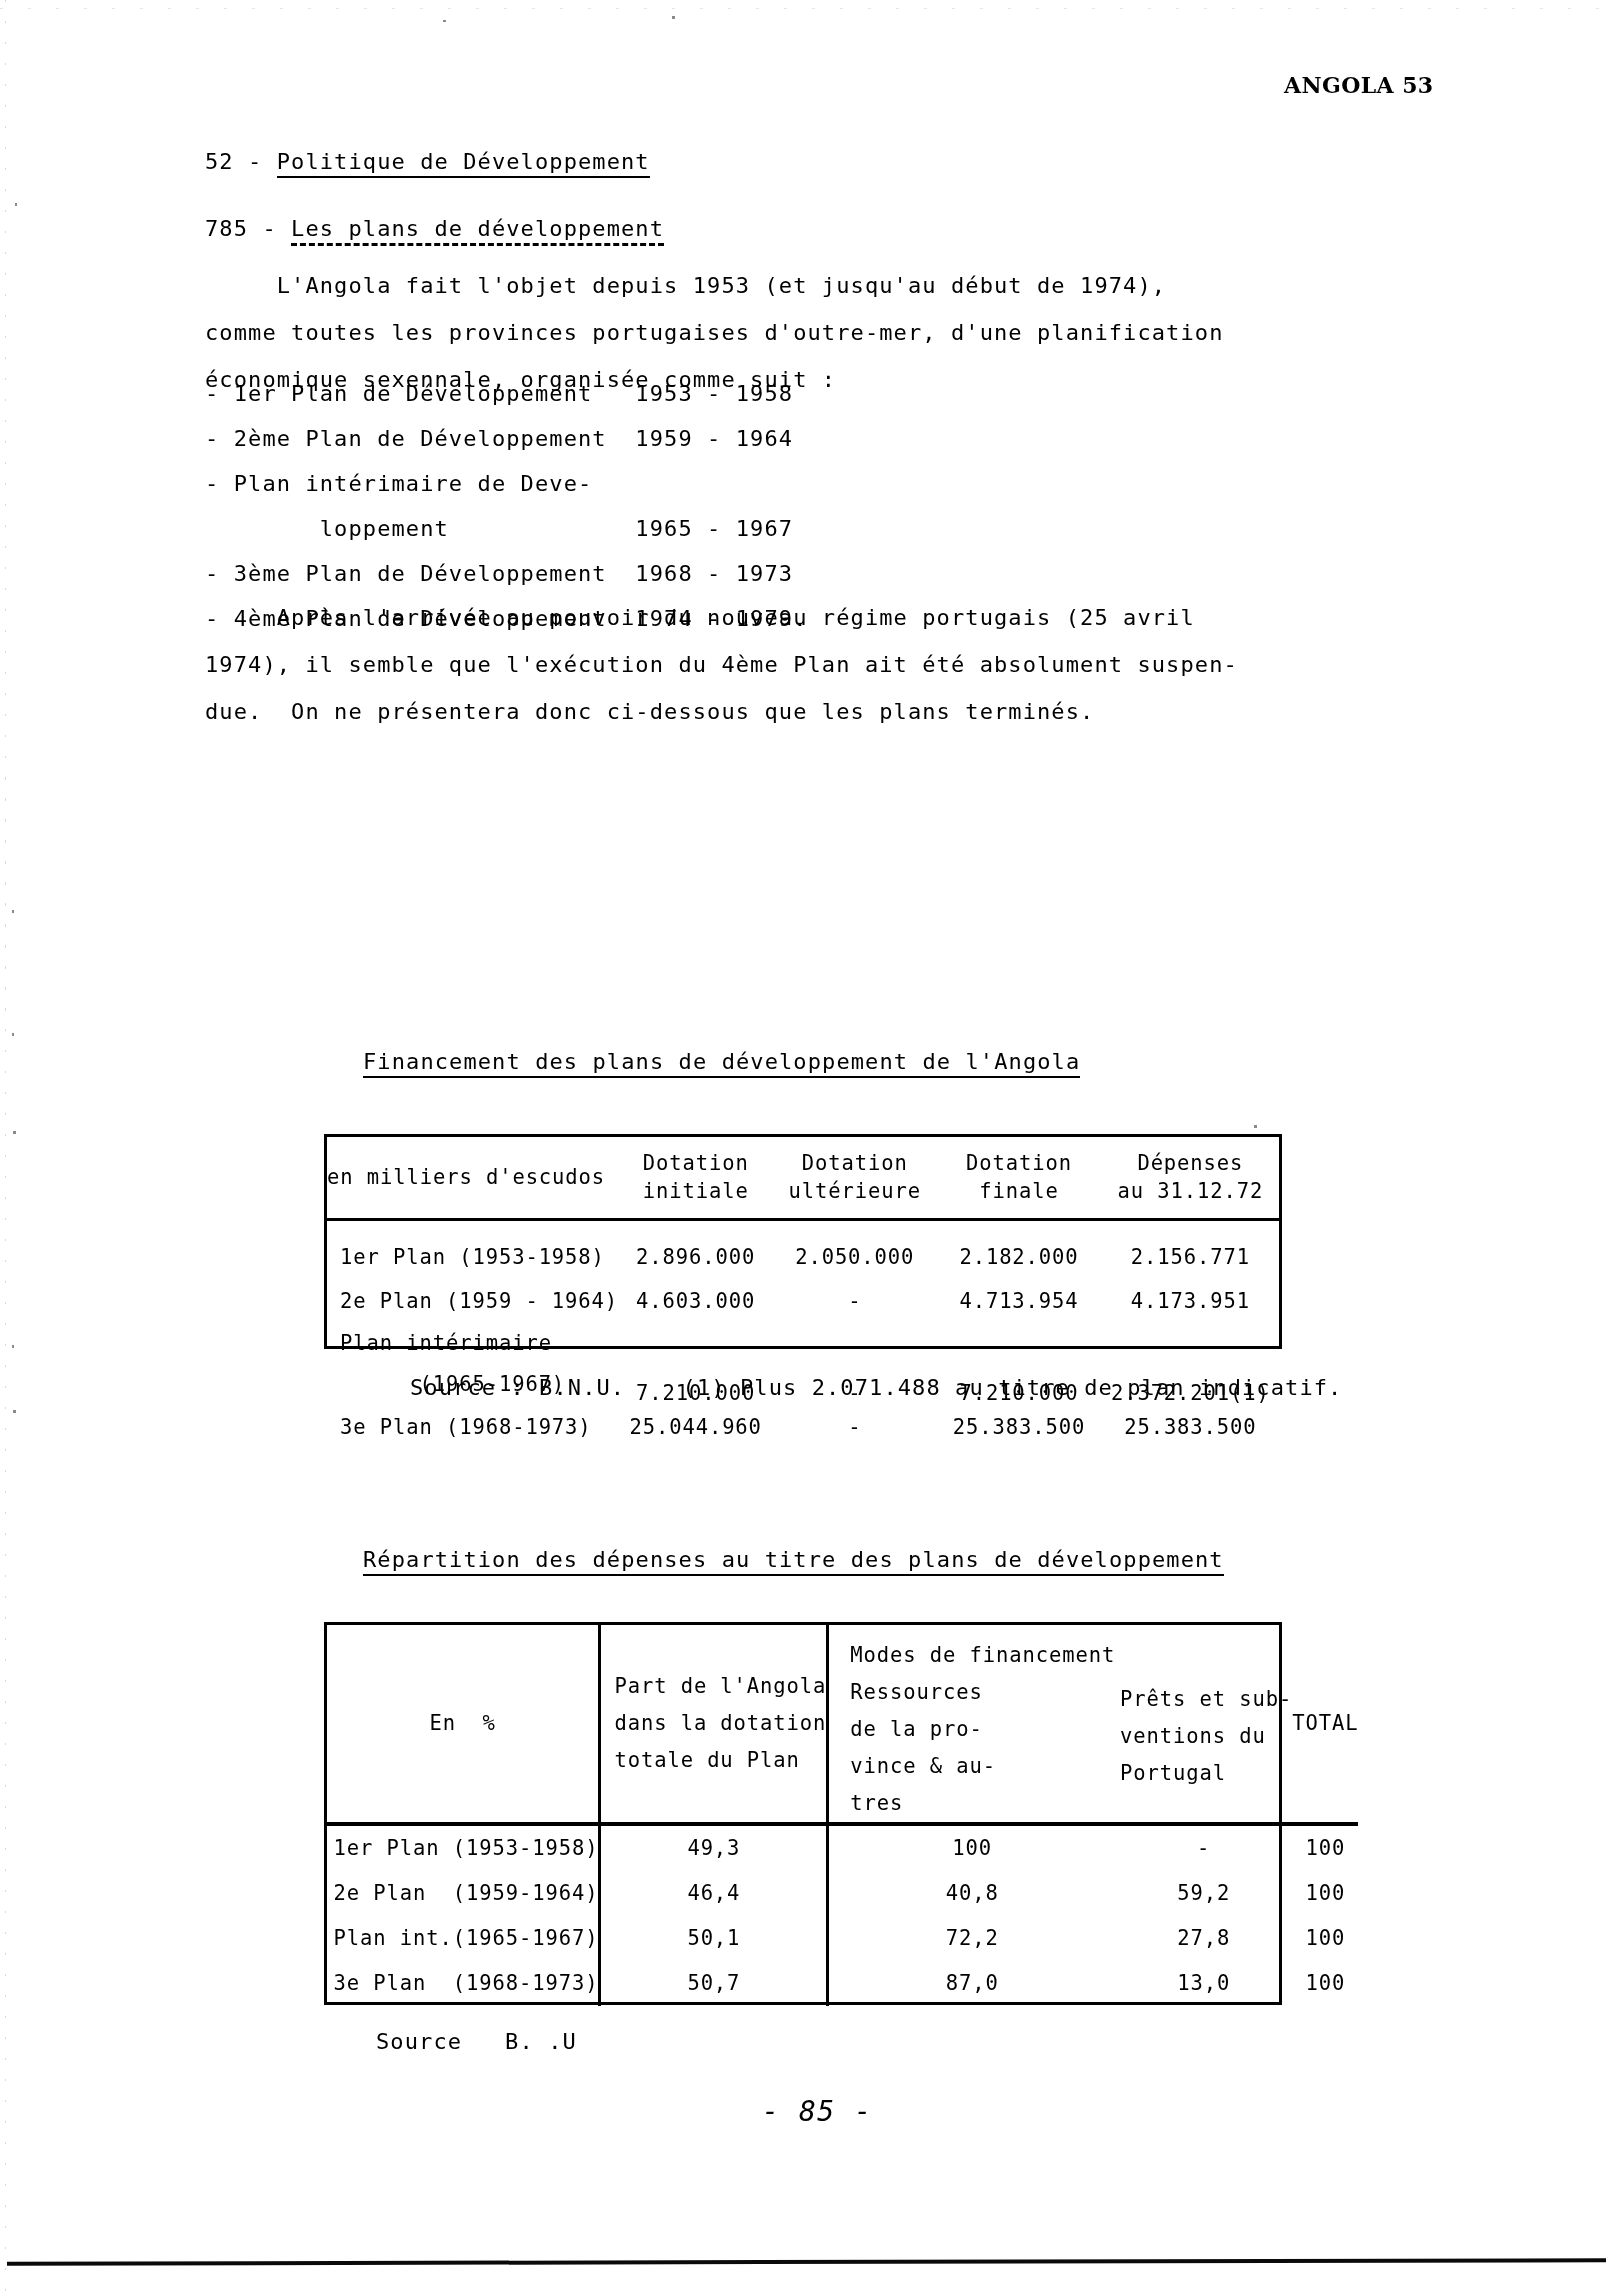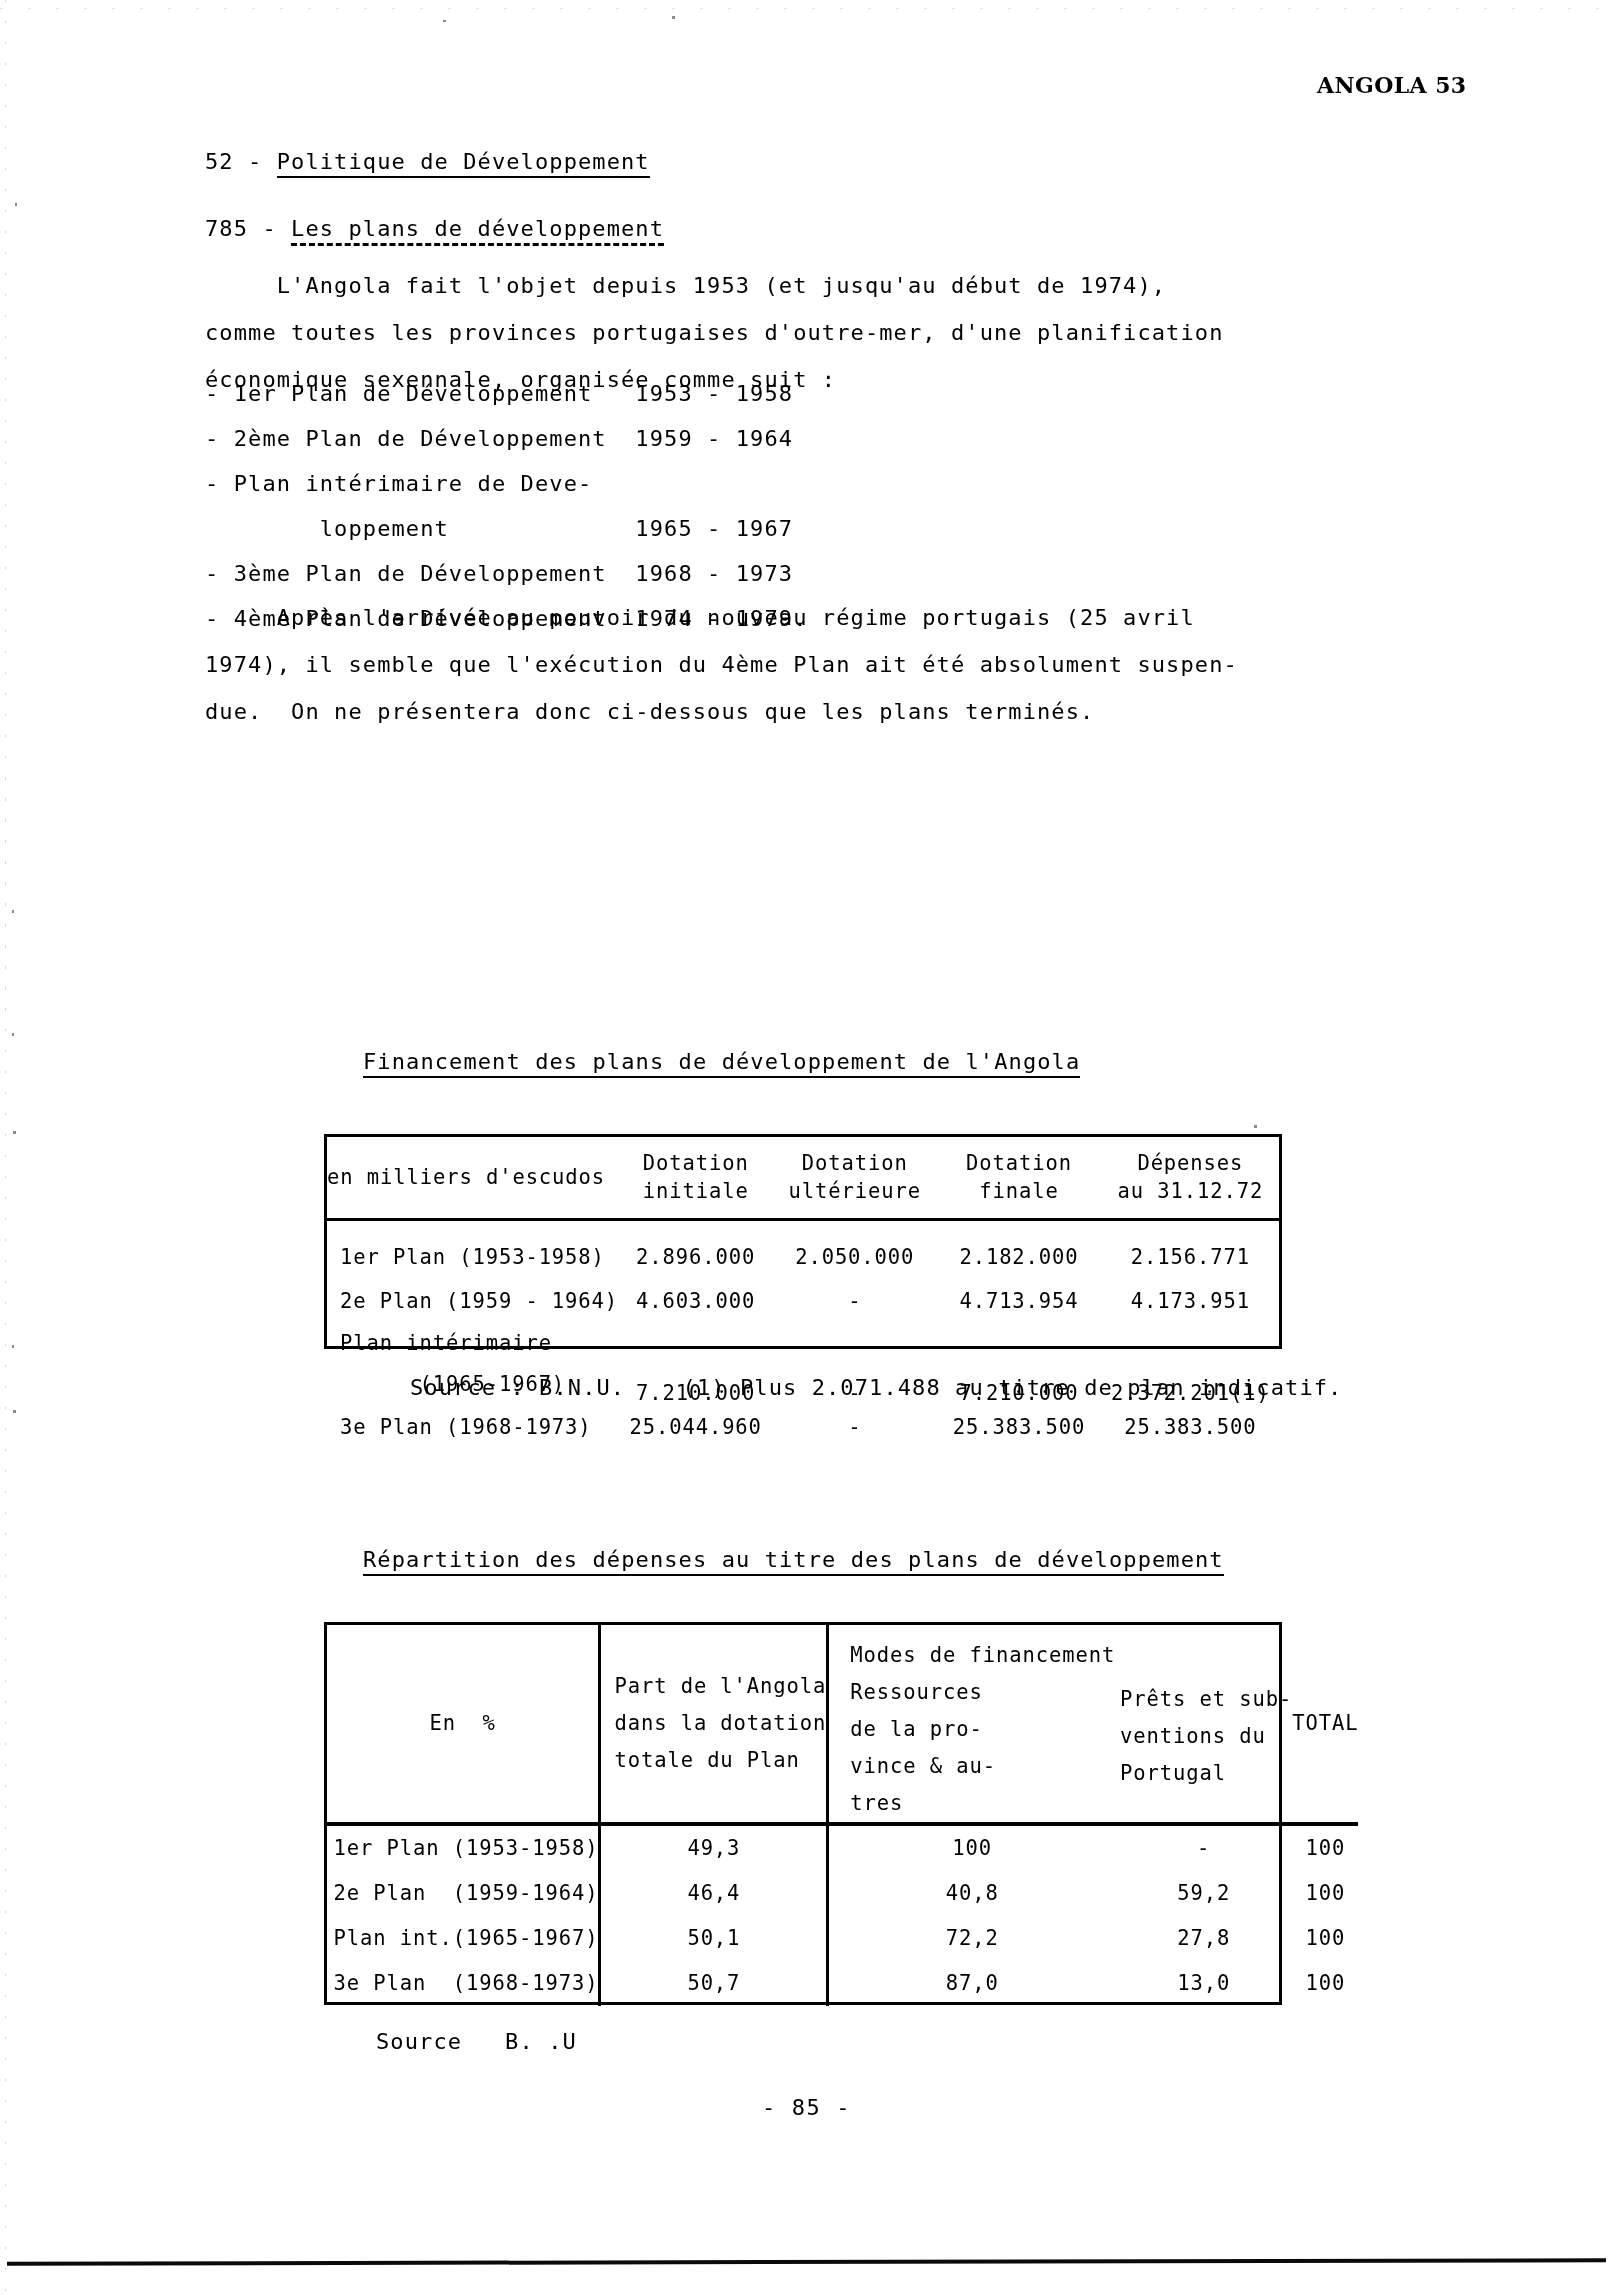--- a/index.html
+++ b/index.html
@@ -41,21 +41,21 @@
   }
   .scan-speck {
     position: absolute;
     background: #8a8a8a;
     width: 2.5px; height: 2.5px;
   }
 
   
   .page-header {
     position: absolute;
-    left: 1317px;
+    left: 1284px;
     top: 72px;
     font-family: "DejaVu Serif", "Liberation Serif", serif;
     font-weight: bold;
     font-size: 22px;
     letter-spacing: 0.4px;
   }
 
   
   .content {
     position: absolute;
@@ -108,23 +108,24 @@
 
   .source-line {
     position: absolute;
     font-size: 22px;
     letter-spacing: 1.1px;
     white-space: pre;
   }
 
   .page-number {
     position: absolute;
-    font-size: 22px;
+    font-size: 28px;
     letter-spacing: 1.6px;
     white-space: pre;
+    font-style: italic;
   }
 
   
   .tbl {
     position: absolute;
     border: 3.3px solid #000;
     background: #fff;
     box-sizing: border-box;
   }
   .tbl table {

